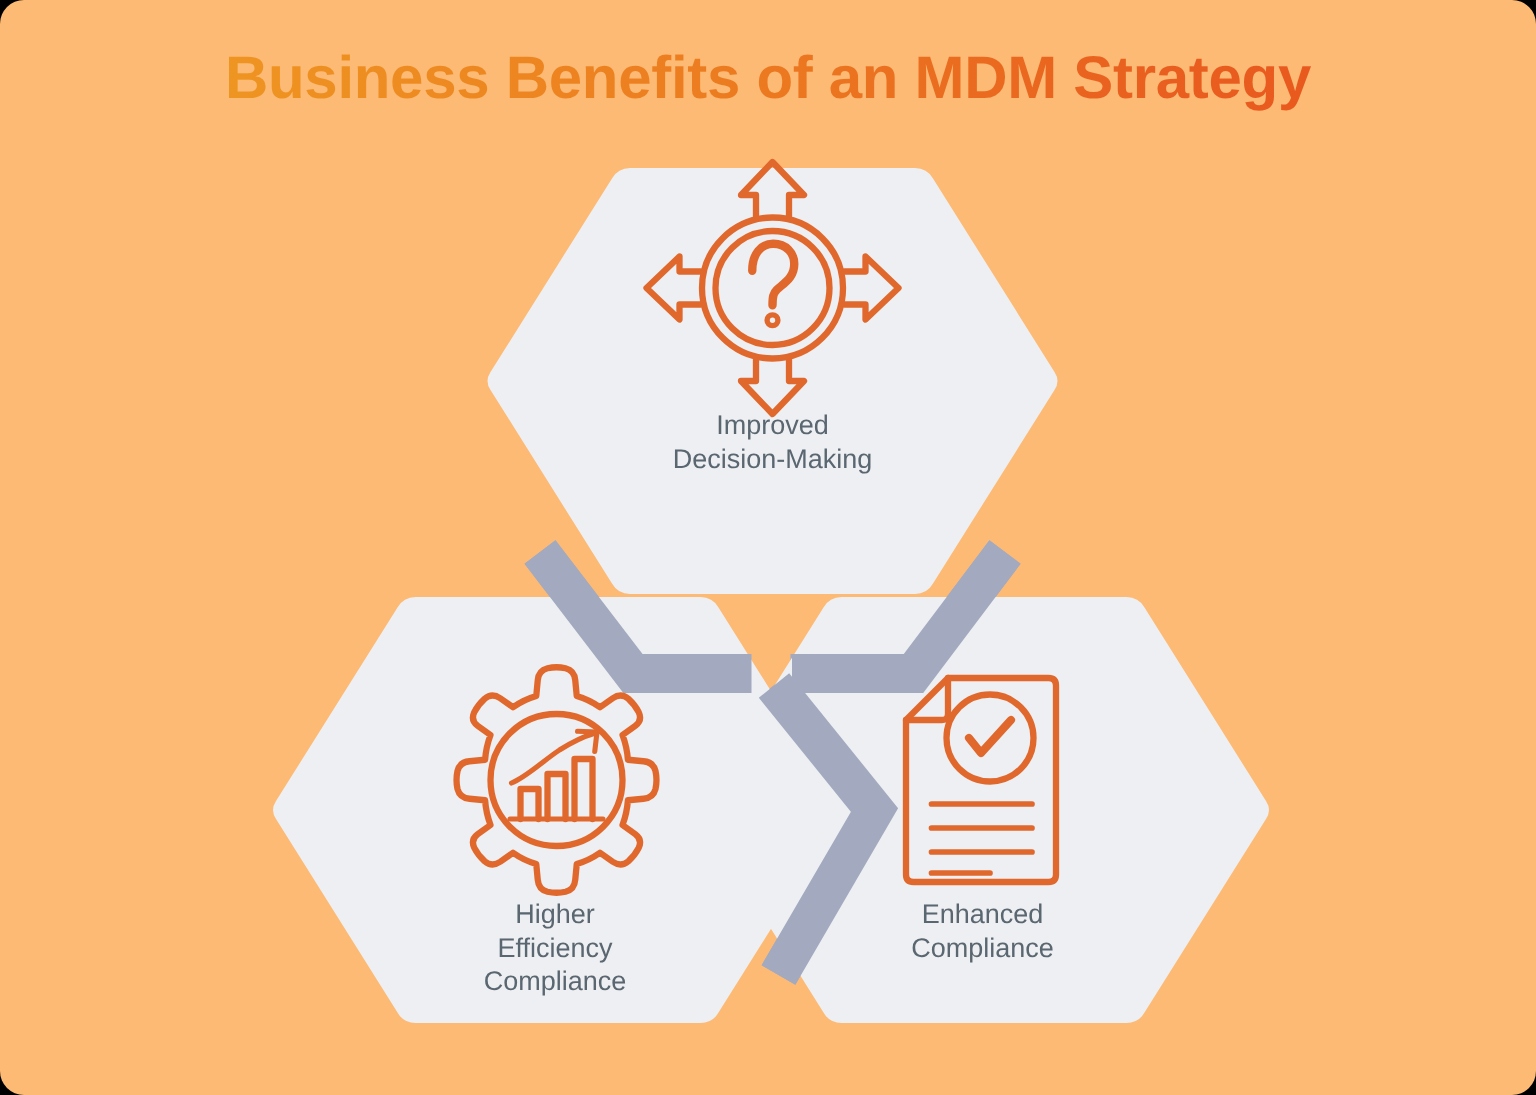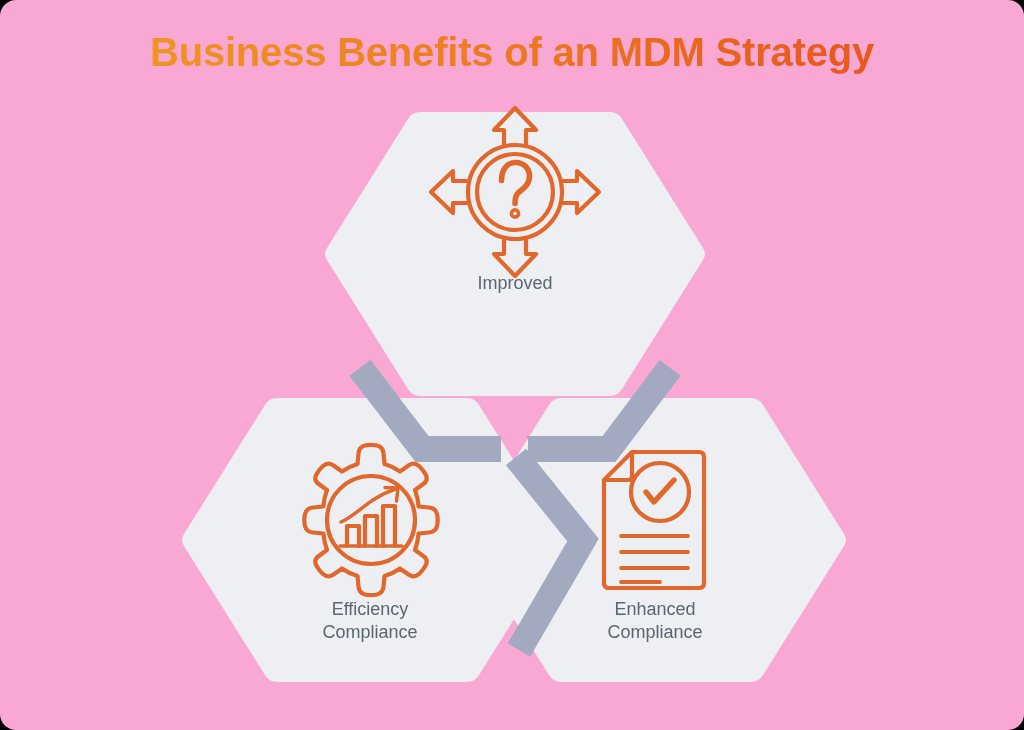--- a/index.html
+++ b/index.html
@@ -11,21 +11,21 @@
     width: 1024px;
     height: 730px;
     overflow: hidden;
     font-family: "Liberation Sans", sans-serif;
   }
 
   #canvas {
     position: relative;
     width: 1024px;
     height: 730px;
-    background: #f9a8d4;
+    background: #fdba74;
     border-radius: 16px;
     overflow: hidden;
   }
 
   
   #title {
     position: absolute;
     left: 0;
     top: 30px;
     width: 1024px;
@@ -167,23 +167,25 @@
       <path d="M -33,16 L 34,16" stroke-width="3.8"></path>
       <path d="M -33,32 L 34,32" stroke-width="3.8"></path>
       <path d="M -33,48 L 34,48" stroke-width="3.8"></path>
       <path d="M -33,62 L 6,62" stroke-width="3.8"></path>
     </g>
 
   </svg>
 
   <div id="label-top" class="hex-label">
     <span class="ln">Improved</span>
+    <span class="ln">Decision-Making</span>
   </div>
 
   <div id="label-left" class="hex-label">
+    <span class="ln">Higher</span>
     <span class="ln">Efficiency</span>
     <span class="ln">Compliance</span>
   </div>
 
   <div id="label-right" class="hex-label">
     <span class="ln">Enhanced</span>
     <span class="ln">Compliance</span>
   </div>
 
 </div>

